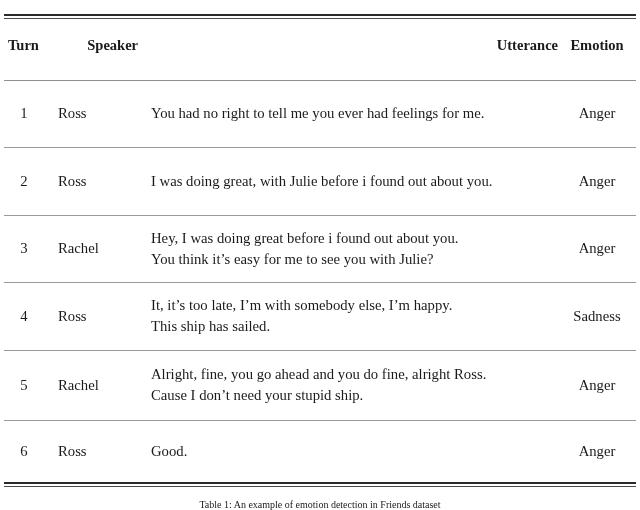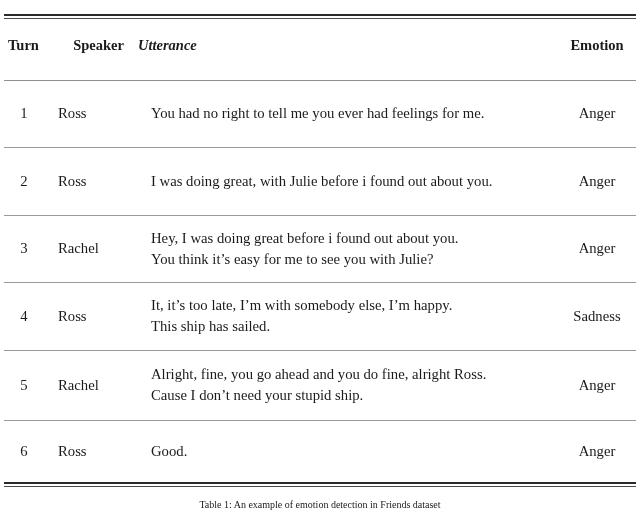--- a/index.html
+++ b/index.html
@@ -69,22 +69,22 @@
     font-size: 14.5px;
     padding: 0;
     border: none;
     vertical-align: middle;
     white-space: nowrap;
   }
   thead tr.header-row {
     height: 68px;
   }
   .th-turn    { width: 46px;  text-align: left;   padding-left: 4px; }
-  .th-speaker { width: 88px;  text-align: center;   padding-left: 9px; }
-  .th-utt     { width: 420px; text-align: left; font-style: italic; }
+  .th-speaker { width: 88px;  text-align: right;   padding-left: 9px; }
+  .th-utt     { width: 420px; text-align: right; }
   .th-emotion { width: 78px;  text-align: center; padding-right: 0px; }
 
   tbody td {
     padding: 0;
     border: none;
     font-size: 14.7px;
     vertical-align: middle;
   }
 
   tbody tr {

